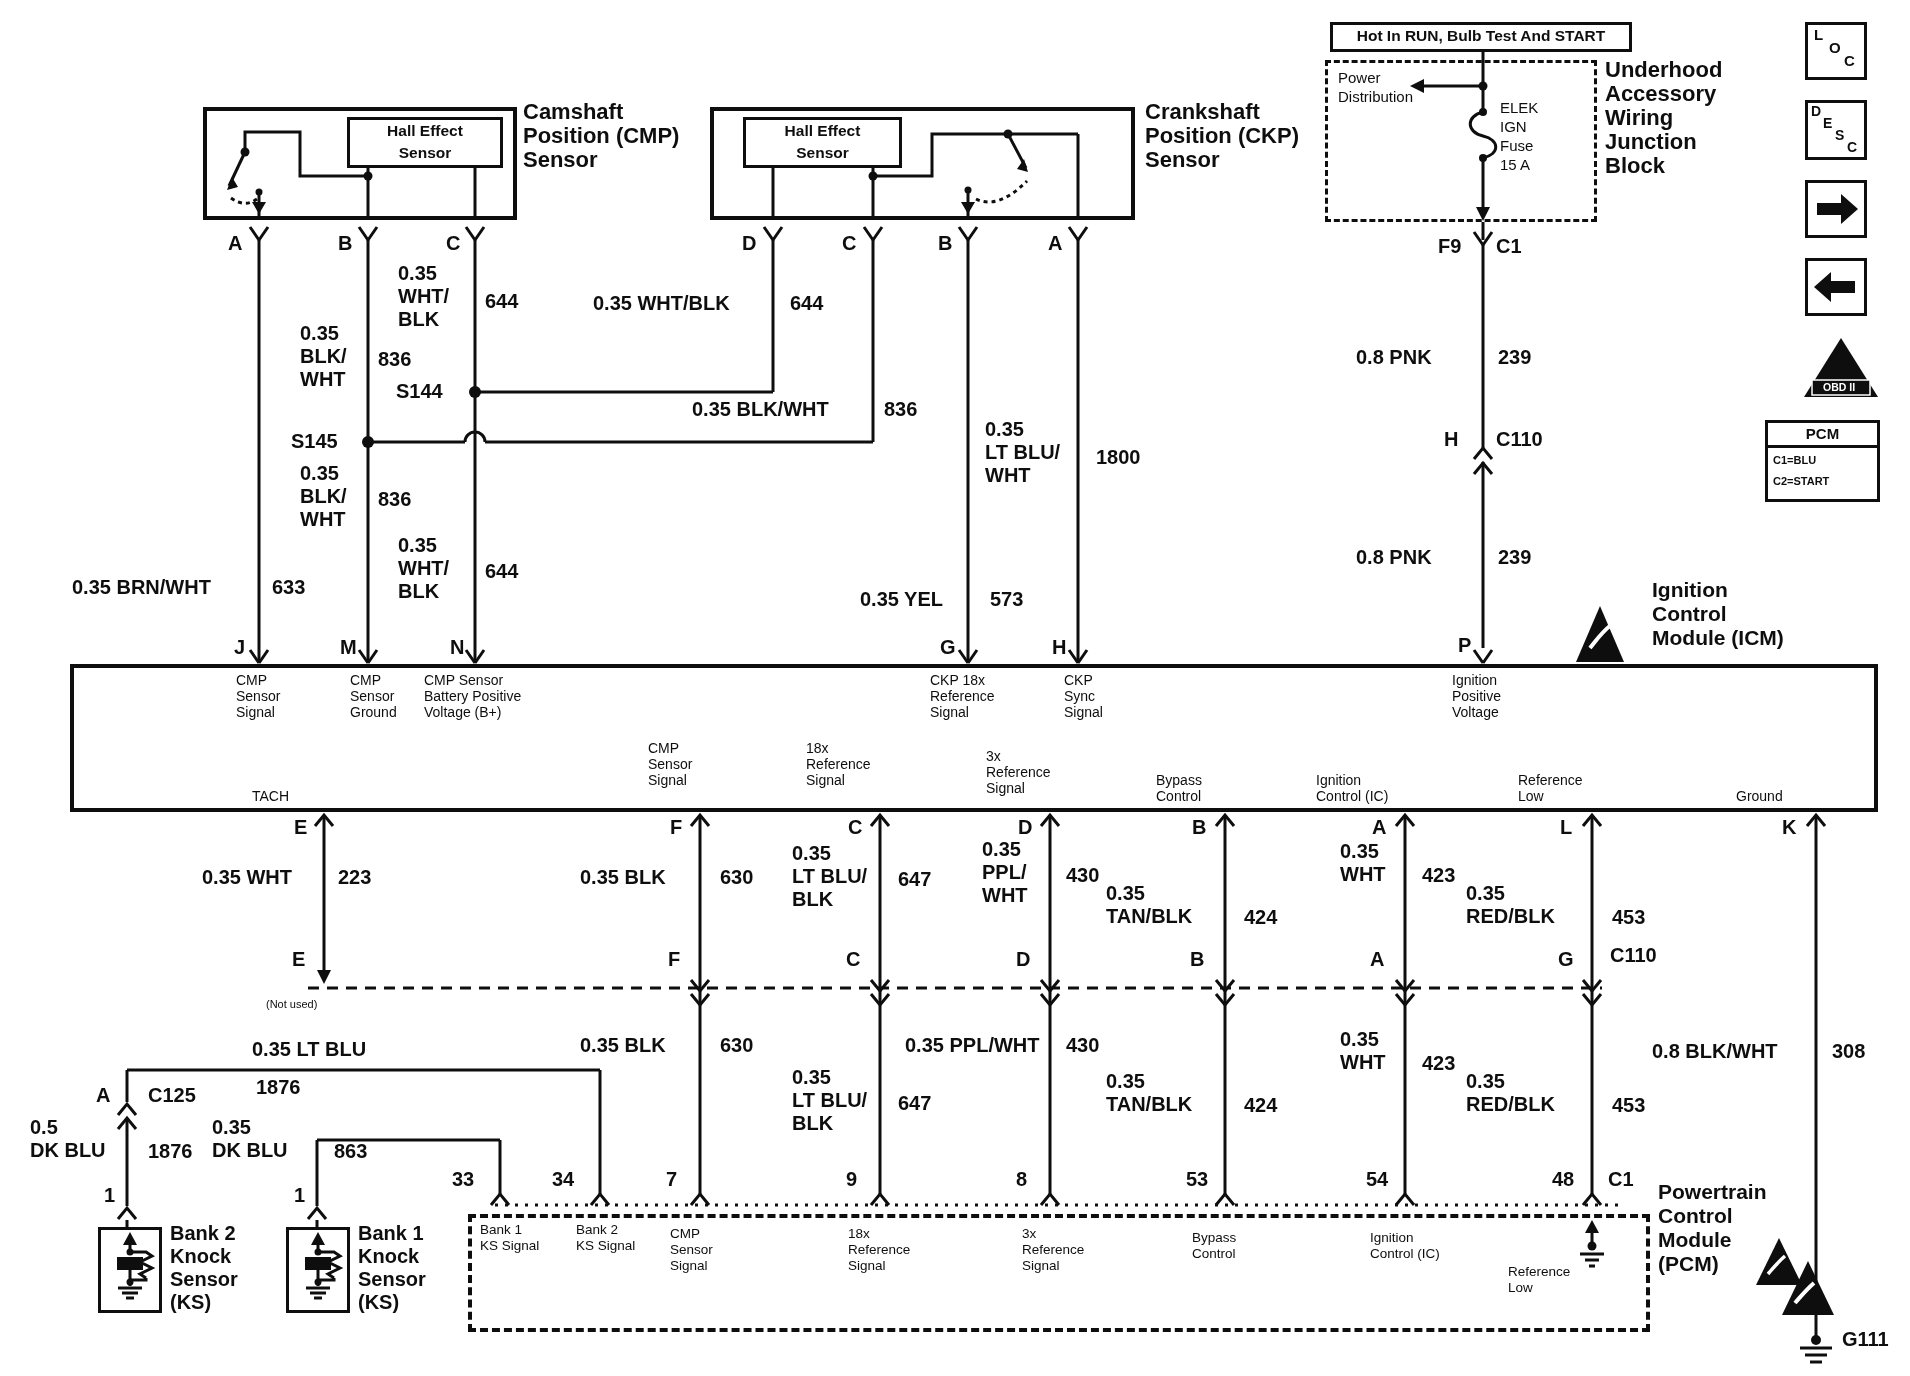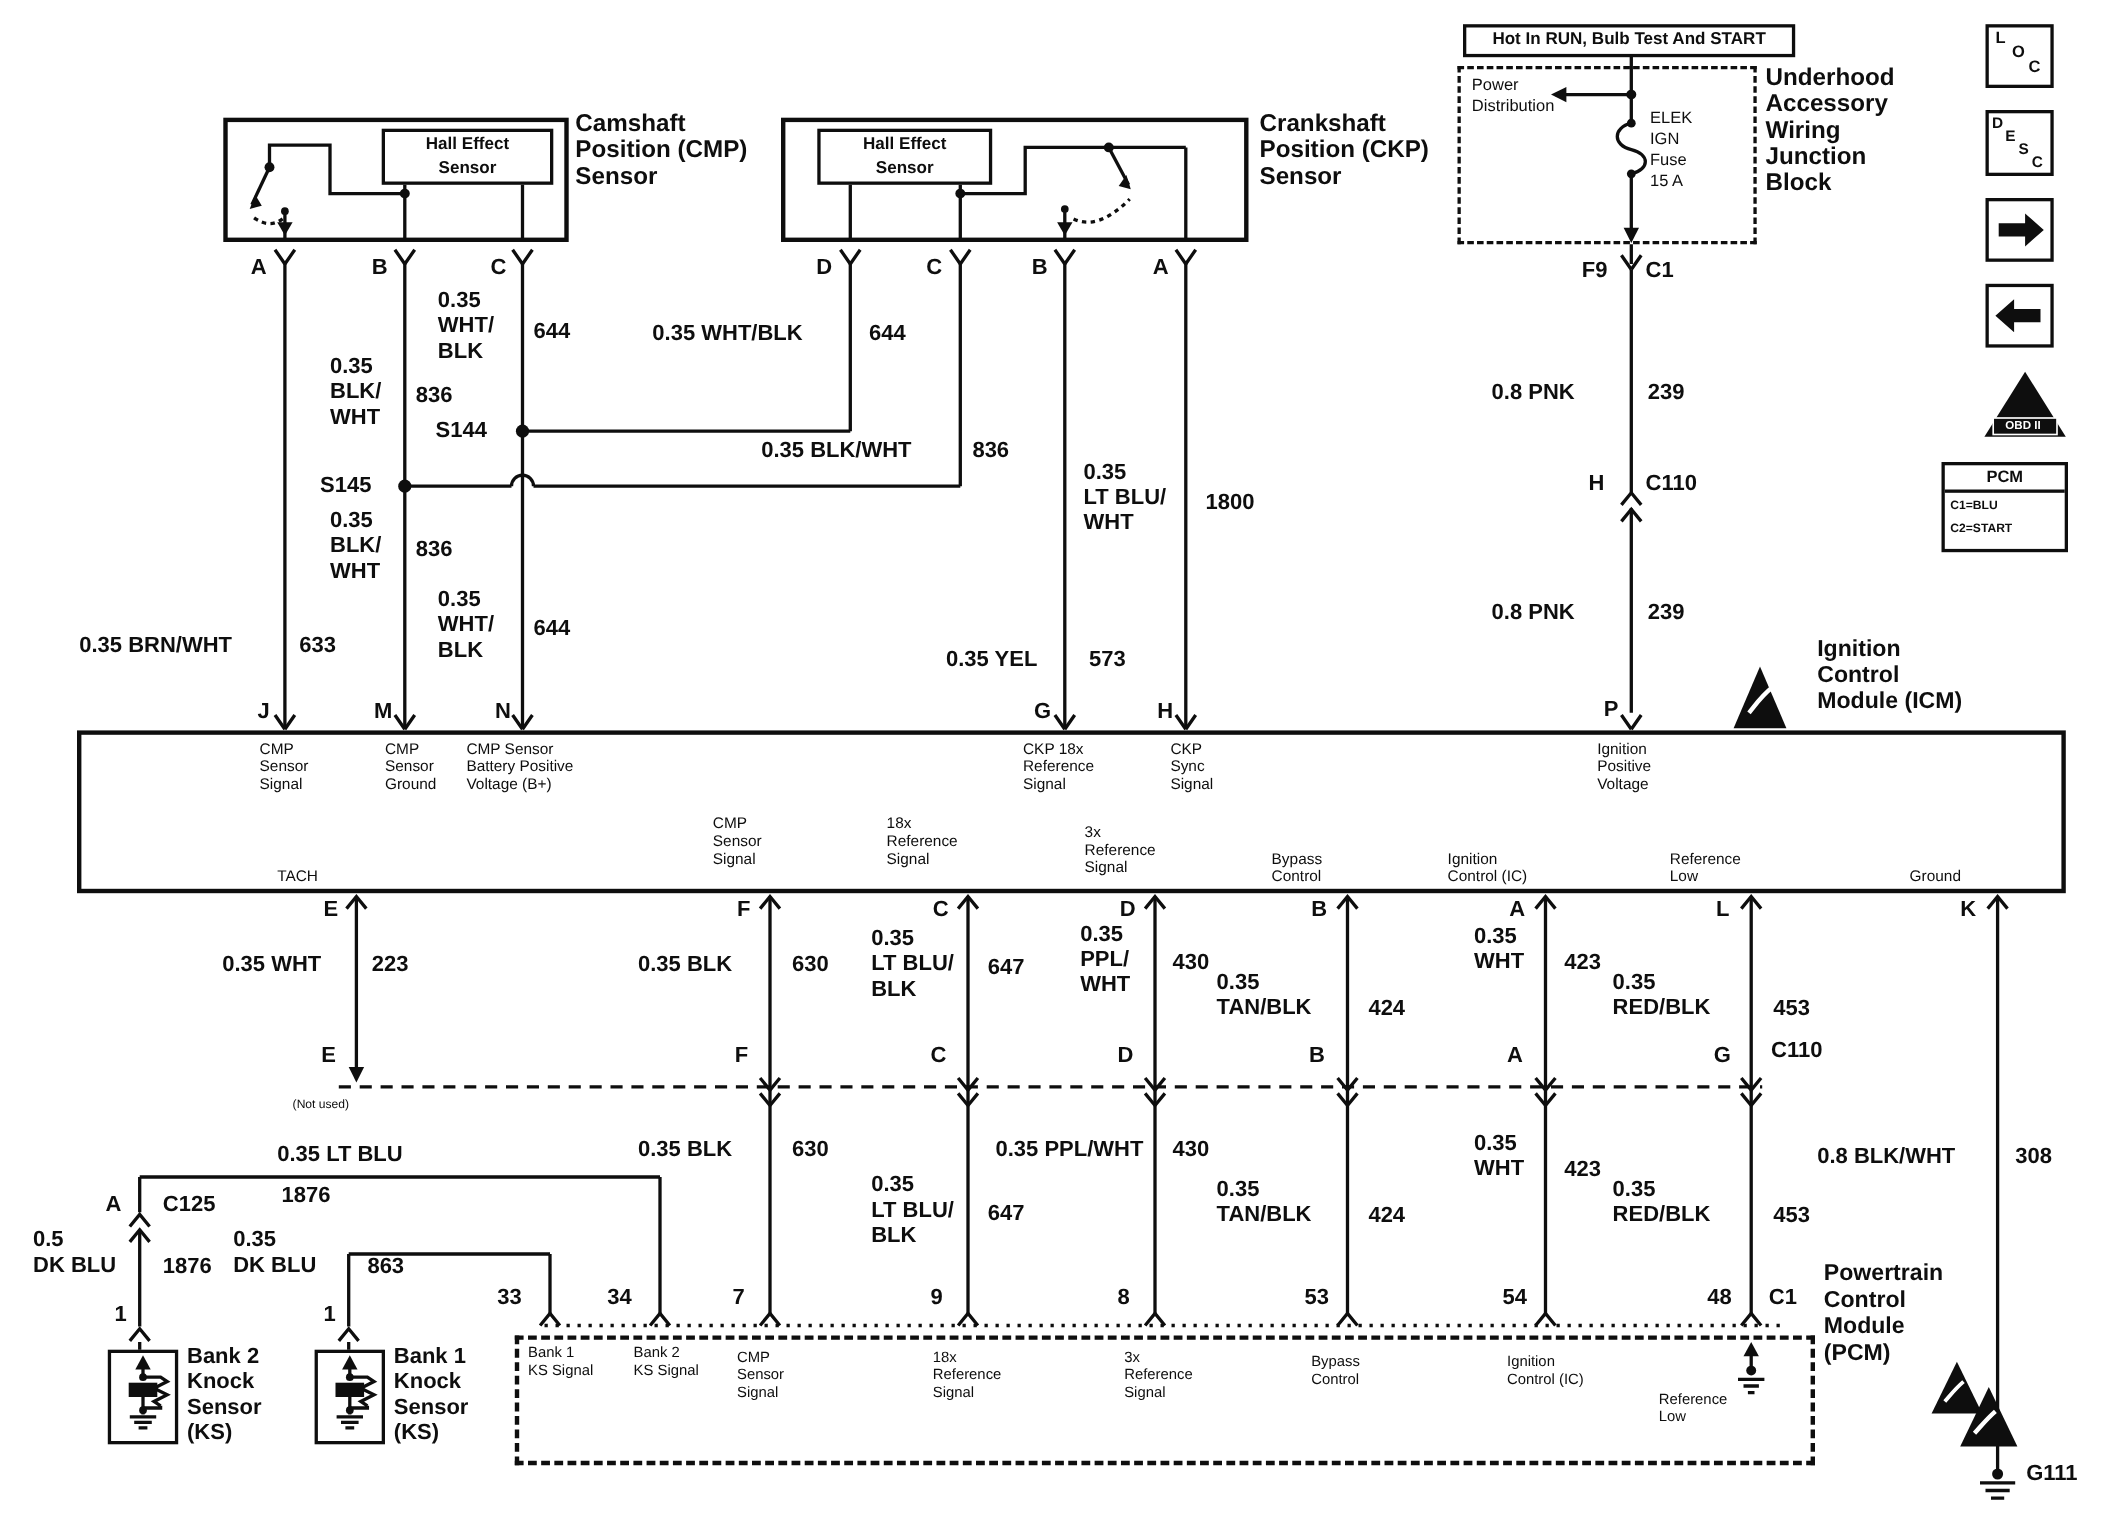--- a/index.html
+++ b/index.html
@@ -403,21 +403,21 @@
 Signal</div>
 <div class="sm13" style="left:1022px;top:1226px;">3x
 Reference
 Signal</div>
 <div class="sm13" style="left:1192px;top:1230px;">Bypass
 Control</div>
 <div class="sm13" style="left:1370px;top:1230px;">Ignition
 Control (IC)</div>
 <div class="sm13" style="left:1508px;top:1264px;">Reference
 Low</div>
-<div class="t22" style="left:1658px;top:1146px;font-size:21px;">Powertrain
+<div class="t22" style="left:1658px;top:1180px;font-size:21px;">Powertrain
 Control
 Module
 (PCM)</div>
 
 <div class="lbl" style="left:170px;top:1222px;">Bank 2
 Knock
 Sensor
 (KS)</div>
 <div class="lbl" style="left:358px;top:1222px;">Bank 1
 Knock

